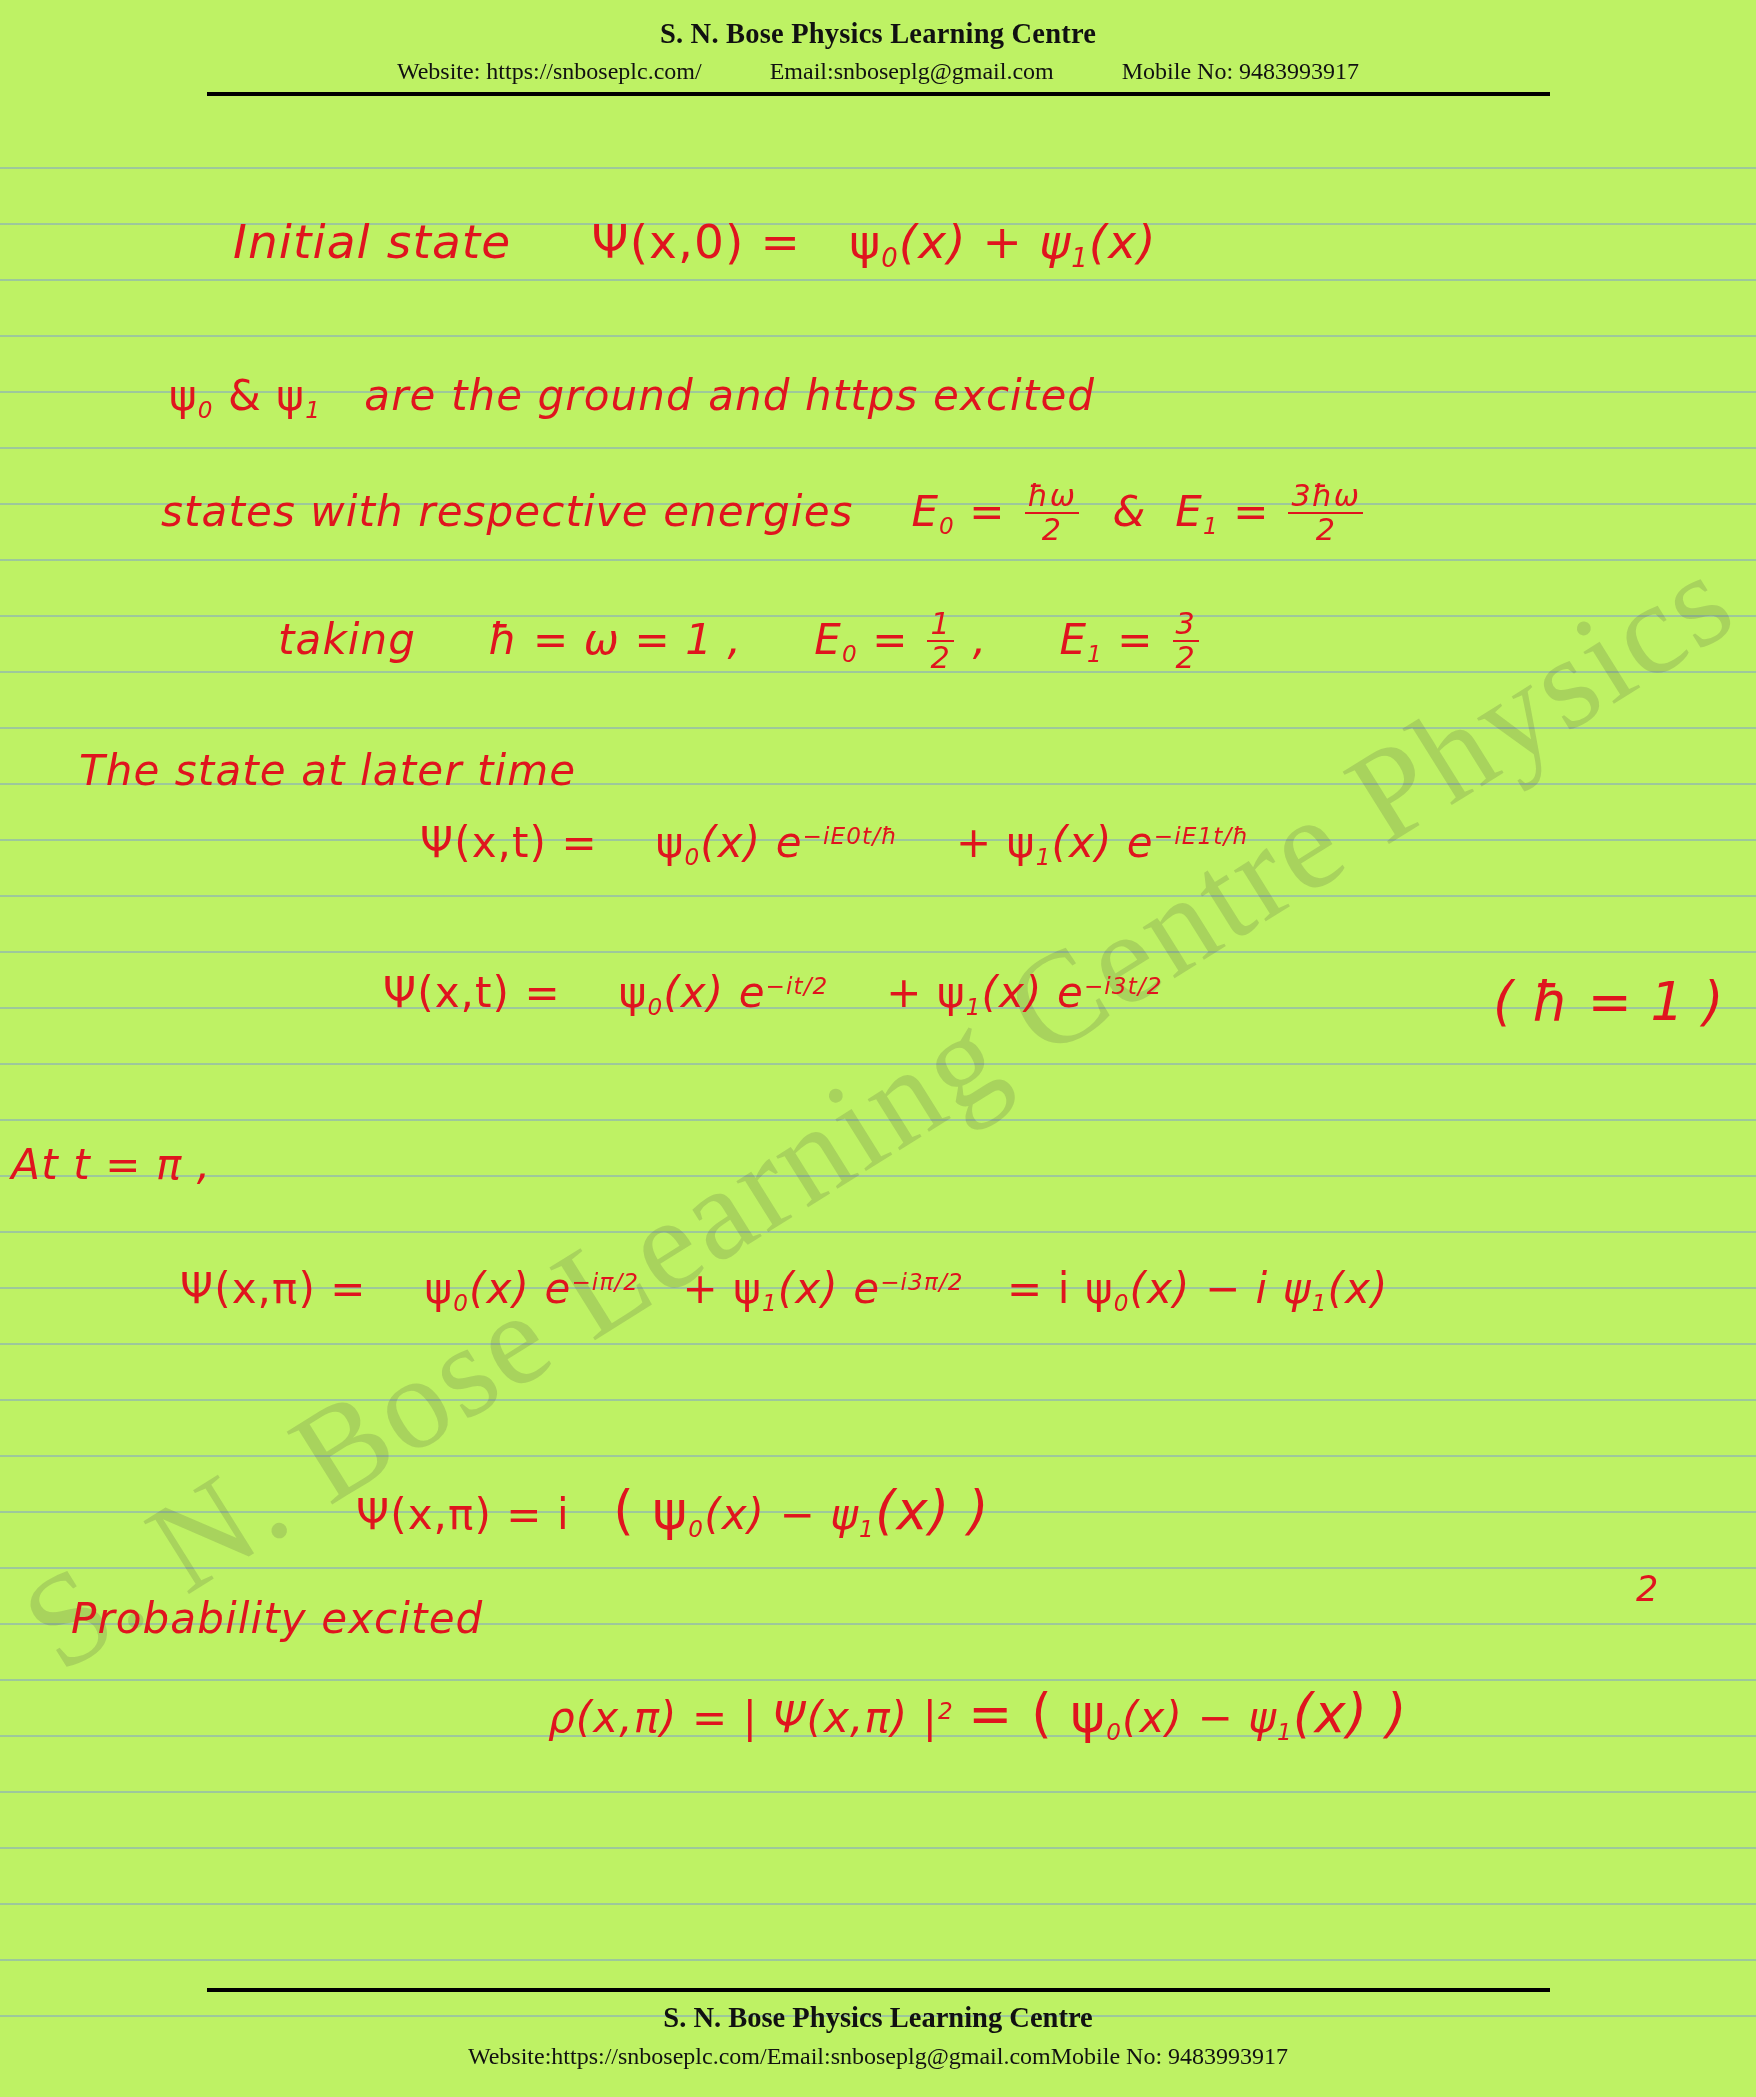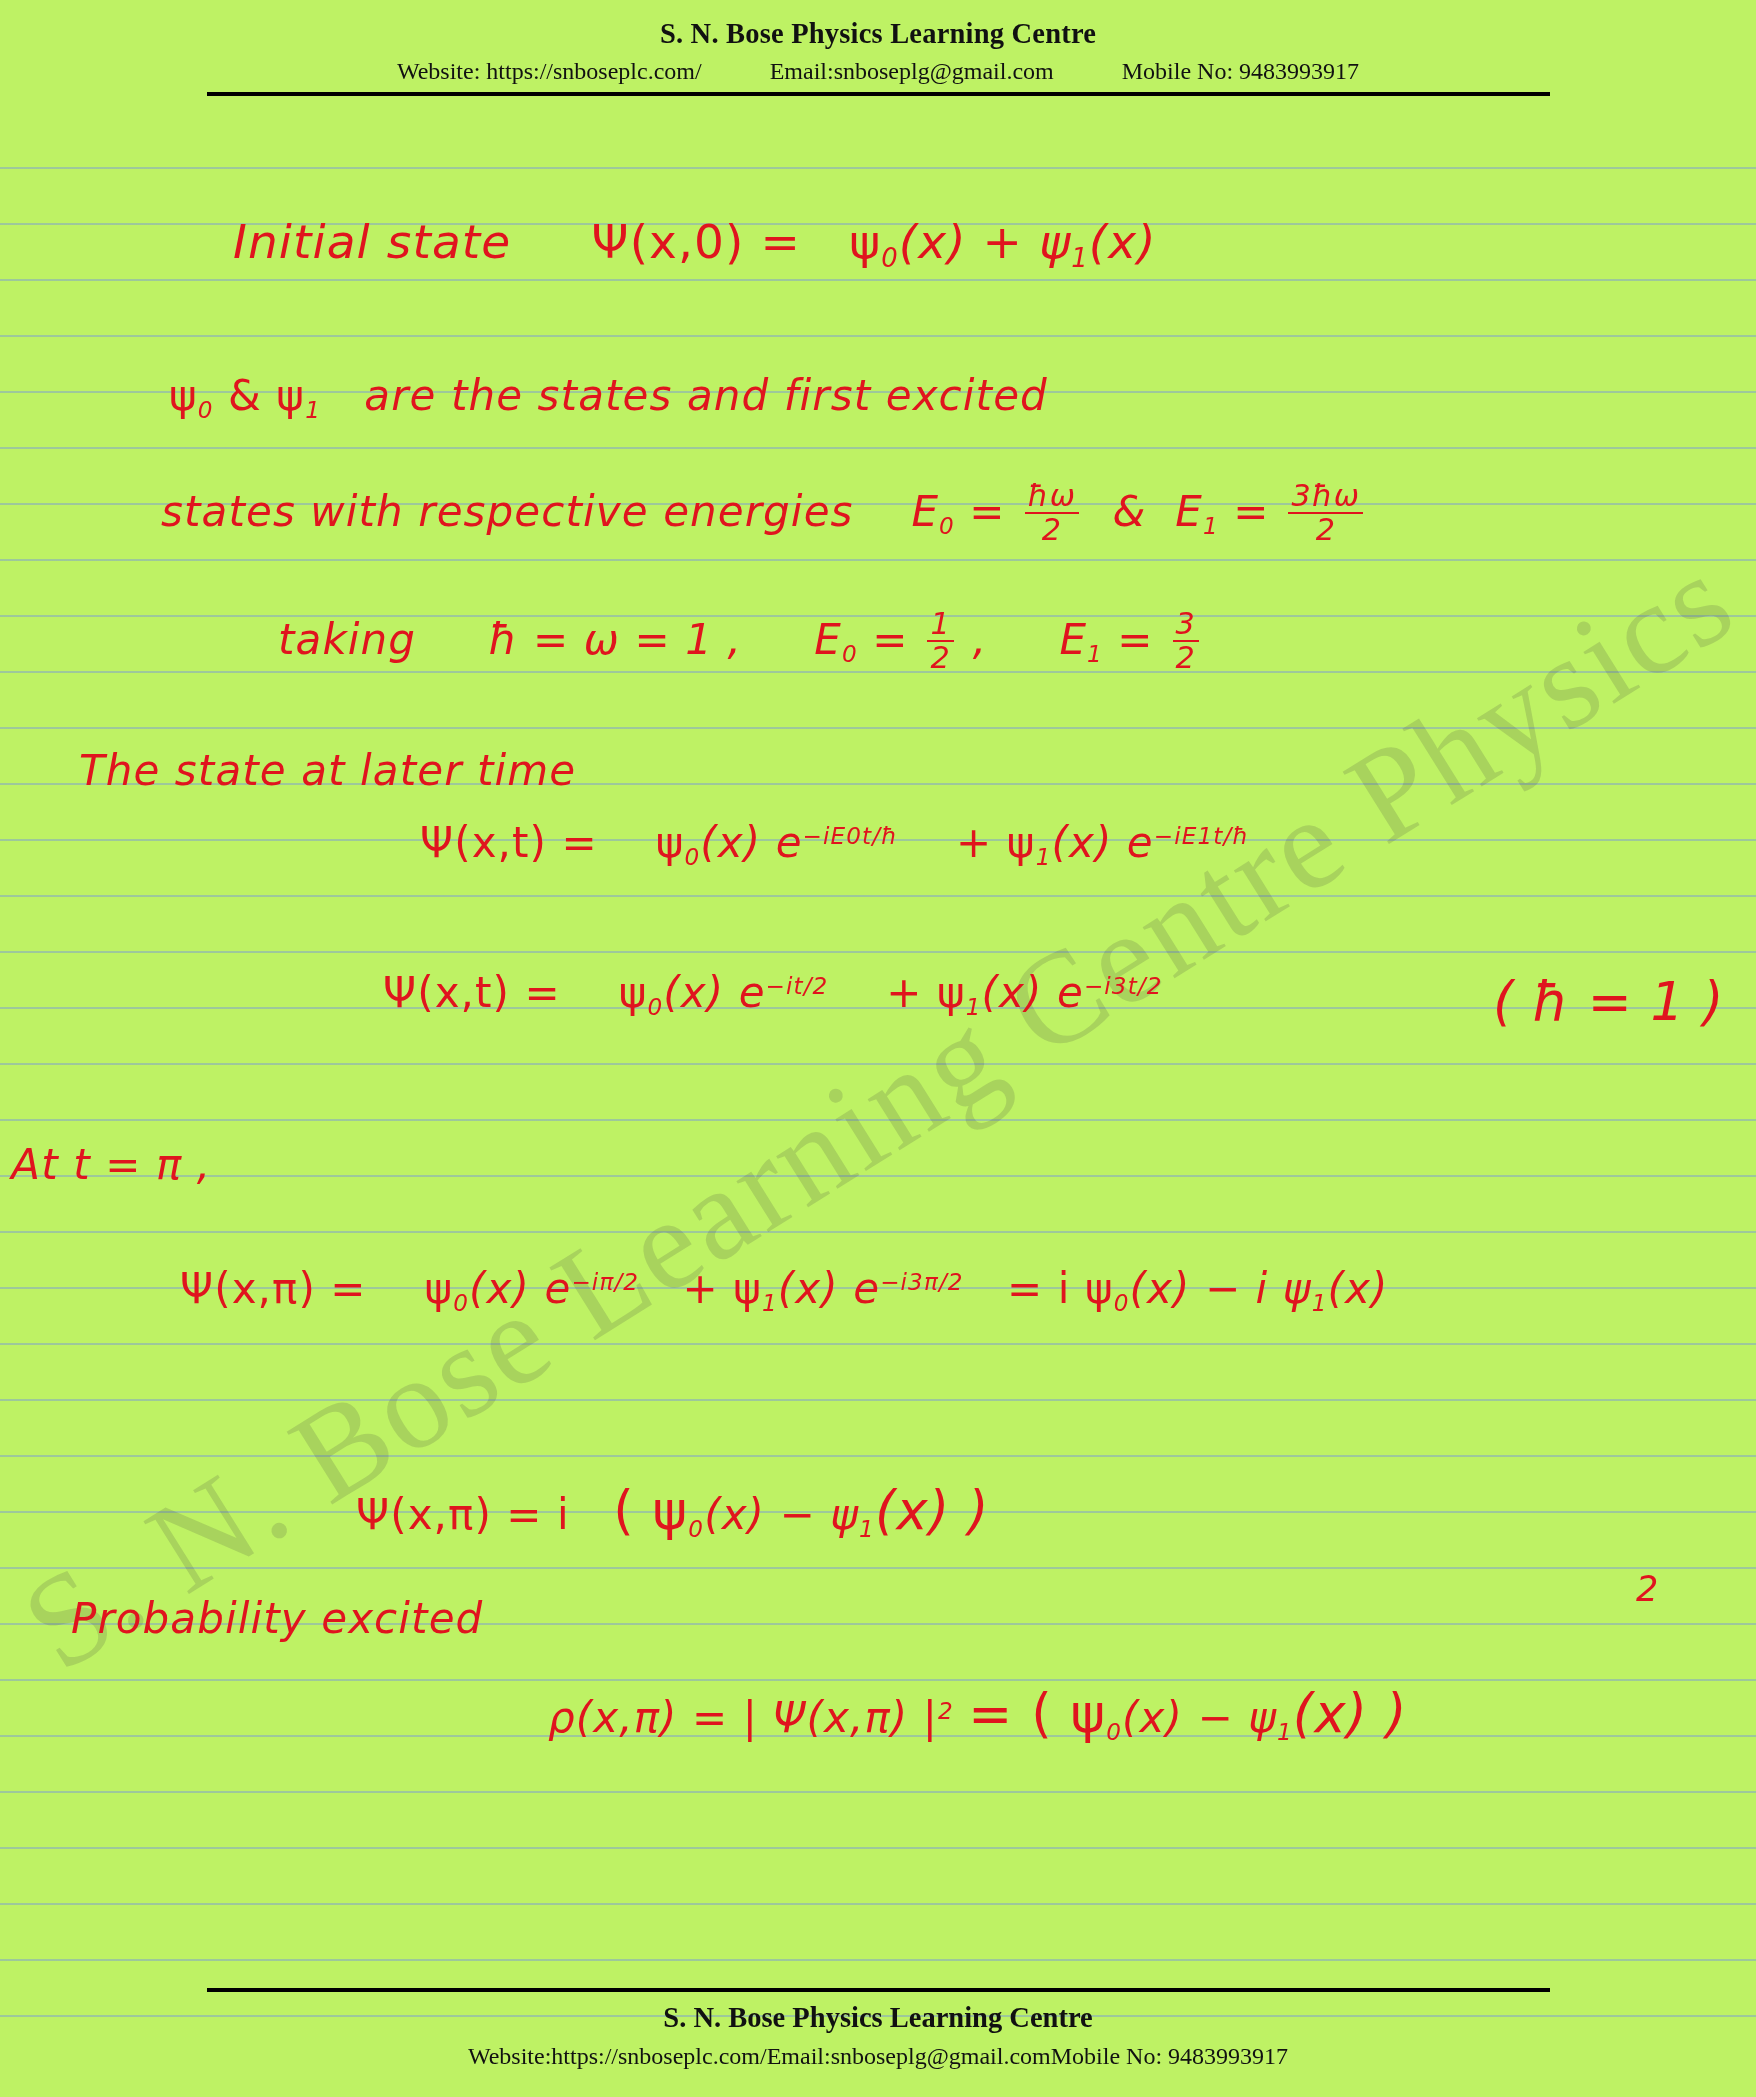--- a/index.html
+++ b/index.html
@@ -172,21 +172,21 @@
       <span>Initial state</span>
       &nbsp;&nbsp;&nbsp;
       <span class="psi">Ψ(x,0) =</span>
       &nbsp;
       <span class="psi">ψ</span><sub>0</sub><span>(x) + ψ</span><sub>1</sub><span>(x)</span>
     </div>
 
     <div class="ln" style="left:169px; top:375px;">
       <span class="psi">ψ</span><sub>0</sub>
       <span class="psi">&amp; ψ</span><sub>1</sub>
-      &nbsp;&nbsp;<span>are the states and first excited</span>
+      &nbsp;&nbsp;<span>are the ground and https excited</span>
     </div>
 
     <div class="ln" style="left:161px; top:480px;">
       <span>states with respective energies</span>
       &nbsp;&nbsp;
       <span>E</span><sub>0</sub>
       <span>=</span>
       <span class="frac">
         <span class="num">ħω</span>
         <span class="den">2</span>

